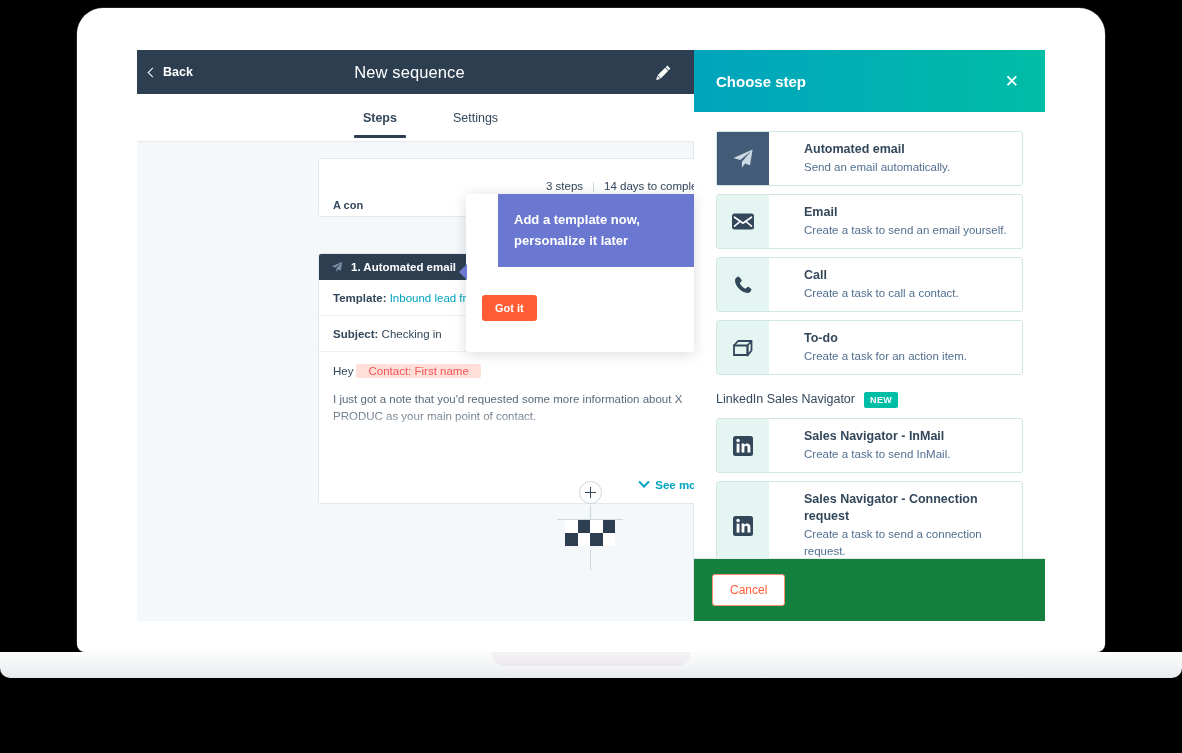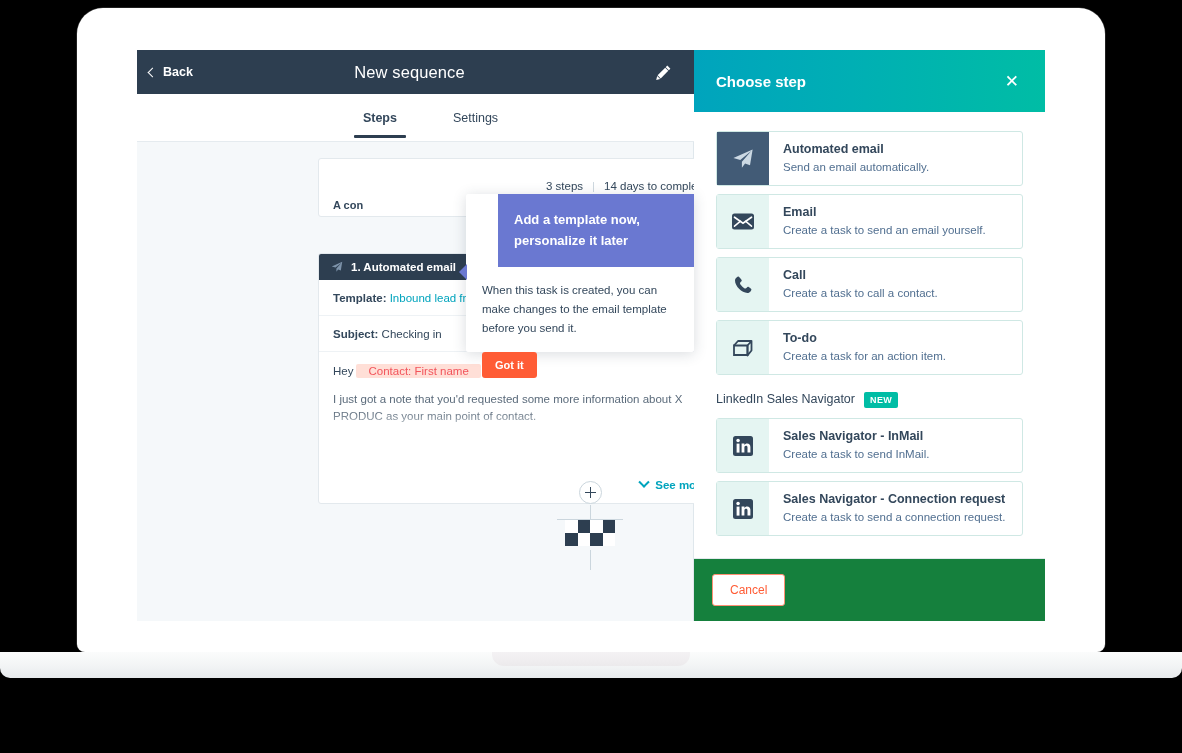--- a/index.html
+++ b/index.html
@@ -259,21 +259,21 @@
     background: #ffffff;
     cursor: pointer;
     min-height: 52px;
   }
   .step-opt .tile {
     width: 52px; flex: 0 0 52px;
     background: #e5f5f2;
     display: flex; align-items: center; justify-content: center;
   }
   .step-opt.dark .tile { background: #425b76; }
-  .step-opt .txt { padding: 9px 12px 9px 14px; }
+  .step-opt .txt { padding: 9px 12px 9px 14px; margin-left: 21px; }
   .step-opt .t-title {
     font-size: 12.5px; font-weight: 700; color: #33475b; line-height: 17px;
   }
   .step-opt .t-sub {
     font-size: 11.5px; color: #516f90; line-height: 17px; margin-top: 1px;
   }
   #ln-head {
     display: flex; gap: 9px;
     margin: 17px 0 10px;
   }
@@ -390,21 +390,20 @@
         <i class="l"></i>
         <i class="d"></i>
         <i class="l"></i>
     </div>
   </div>
 
   <div id="coach">
     <div id="coach-arrow"></div>
     <div id="coach-head">Add a template now, personalize it later</div>
     <div id="coach-body">
-      <div id="coach-text">When this task is created, you can make changes to the email template before you send it.</div>
       <button id="coach-btn">Got it</button>
     </div>
   </div>
 
   <div id="panel">
 
     <div id="panel-head">
       <span id="panel-title">Choose step</span>
       <span id="panel-close">✕</span>
     </div>

